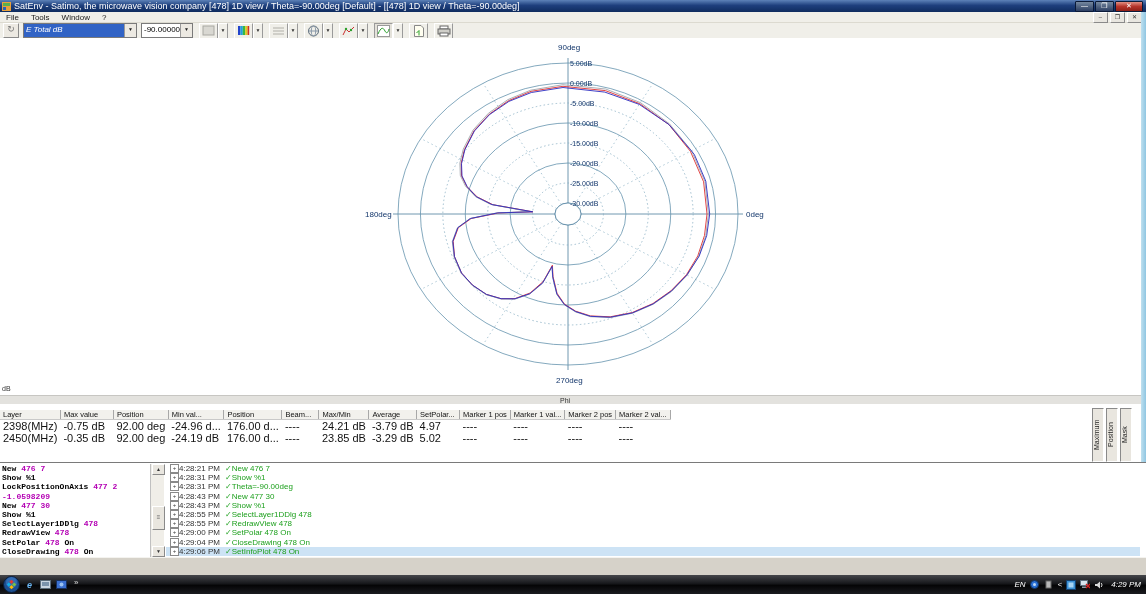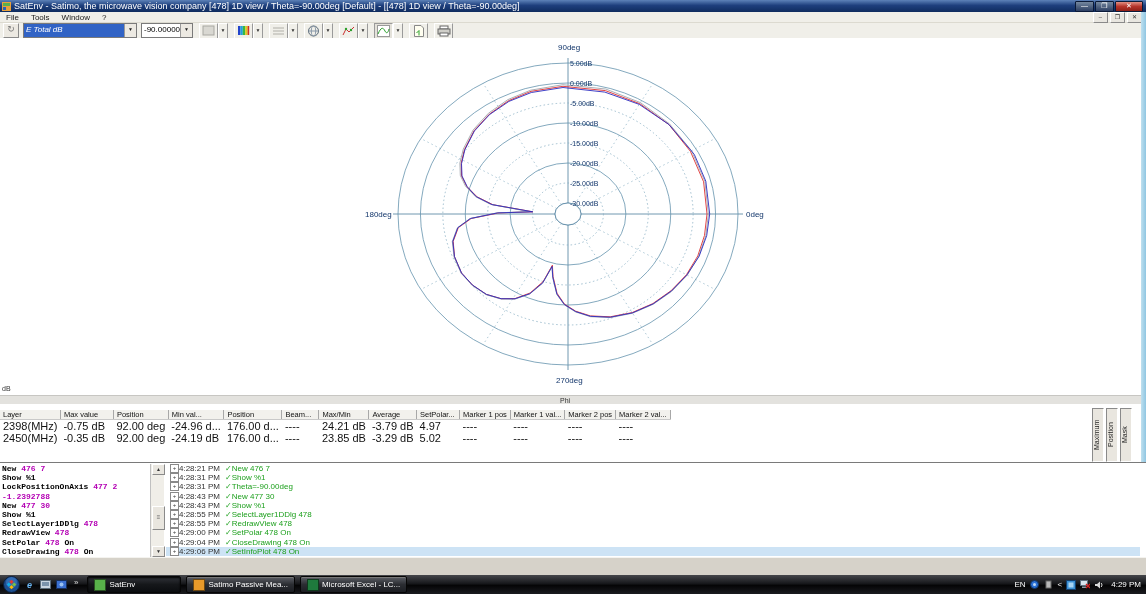--- a/index.html
+++ b/index.html
@@ -97,21 +97,21 @@
   .start-orb{width:17px;height:17px;margin:0 3px;flex:0 0 auto;}
   .ql{display:flex;align-items:center;gap:3px;margin-right:4px;}
   .ql-icon{width:13px;height:12px;display:flex;align-items:center;justify-content:center;font-size:9px;}
   .chevron{font-size:8px;color:#ddd;margin:0 4px 4px 2px;}
   .task-btn{height:15px;display:flex;align-items:center;gap:3px;padding:0 6px;margin-left:5px;
     font-size:8px;color:#fff;border:1px solid #060606;border-radius:2px;min-width:80px;
     background:linear-gradient(#5c5f66,#2b2d32 50%,#1c1e23);box-shadow:inset 0 1px 0 #777;}
   .task-btn.active{background:linear-gradient(#303339,#15171a 50%,#0b0d10);box-shadow:inset 0 1px 2px #000;}
   .task-btn .tb-ico{width:10px;height:10px;flex:0 0 auto;}
   .task-label{white-space:nowrap;overflow:hidden;}
-  .tray{margin-left:auto;display:flex;align-items:center;gap:4px;padding-right:5px;}
+  .tray{margin-left:auto;display:flex;align-items:center;gap:4px;padding-right:5px;font-style:italic;}
   .tray-lang{font-size:8px;color:#fff;}
   .tray-ico{width:10px;height:10px;display:flex;align-items:center;justify-content:center;}
   .tray-chev{font-size:8px;color:#eee;}
   .tray-time{font-size:8px;color:#fff;margin-left:3px;}
 </style>
 </head>
 <body>
 
 <div class="titlebar">
   <svg class="app-icon" viewBox="0 0 9 9">
@@ -327,21 +327,21 @@
     </div>
   <div class="side-scroll">◄</div>
 </div>
 
 <div class="edge-strip"></div>
 
 <div class="consoles">
   <div class="cmd-pane">
       <div class="cmd-line"><span>New</span> <span class="num">476</span> <span class="num">7</span> </div>
       <div class="cmd-line"><span>Show</span> <span>%1</span> </div>
-      <div class="cmd-line"><span>LockPositionOnAxis</span> <span class="num">477</span> <span class="num">2</span> <span class="num">-1.2392788</span> </div>
+      <div class="cmd-line"><span>LockPositionOnAxis</span> <span class="num">477</span> <span class="num">2</span> <span class="num">-1.0598209</span> </div>
       <div class="cmd-line"><span>New</span> <span class="num">477</span> <span class="num">30</span> </div>
       <div class="cmd-line"><span>Show</span> <span>%1</span> </div>
       <div class="cmd-line"><span>SelectLayer1DDlg</span> <span class="num">478</span> </div>
       <div class="cmd-line"><span>RedrawView</span> <span class="num">478</span> </div>
       <div class="cmd-line"><span>SetPolar</span> <span class="num">478</span> <span>On</span> </div>
       <div class="cmd-line"><span>CloseDrawing</span> <span class="num">478</span> <span>On</span> </div>
       <div class="cmd-line"><span>SetInfoPlot</span> <span class="num">478</span> <span>On</span> </div>
     </div>
   <div class="cmd-scroll">
     <span class="sc-btn" style="top:0;">▲</span>
@@ -434,34 +434,20 @@
         </svg>
     </span>
     <span class="ql-icon">
       <svg width="11" height="9">
           <rect x="0.5" y="0.5" width="10" height="8" fill="#3a6fd0" stroke="#17305e"></rect>
           <circle cx="5.5" cy="4.5" r="2" fill="#9cc2f0"></circle>
         </svg>
     </span>
   </span>
   <span class="chevron">»</span>
-  <span style="display:flex;align-items:center;">
-      <div class="task-btn active">
-        <span class="tb-ico" style="background: rgb(88, 178, 74); border: 1px solid rgba(0, 0, 0, 0.533);"></span>
-        <span class="task-label">SatEnv</span>
-      </div>
-      <div class="task-btn">
-        <span class="tb-ico" style="background: rgb(232, 154, 42); border: 1px solid rgba(0, 0, 0, 0.533);"></span>
-        <span class="task-label">Satimo Passive Mea...</span>
-      </div>
-      <div class="task-btn">
-        <span class="tb-ico" style="background: rgb(31, 122, 61); border: 1px solid rgba(0, 0, 0, 0.533);"></span>
-        <span class="task-label">Microsoft Excel - LC...</span>
-      </div>
-    </span>
   <span class="tray">
     <span class="tray-lang">EN</span>
     <span class="tray-ico">
       <svg width="9" height="9">
           <circle cx="4.5" cy="4.5" r="4" fill="#2a6fd4" stroke="#10335f"></circle>
           <circle cx="4.5" cy="4.5" r="1.5" fill="#bcd8f5"></circle>
         </svg>
     </span>
     <span class="tray-ico">
       <svg width="7" height="9">

